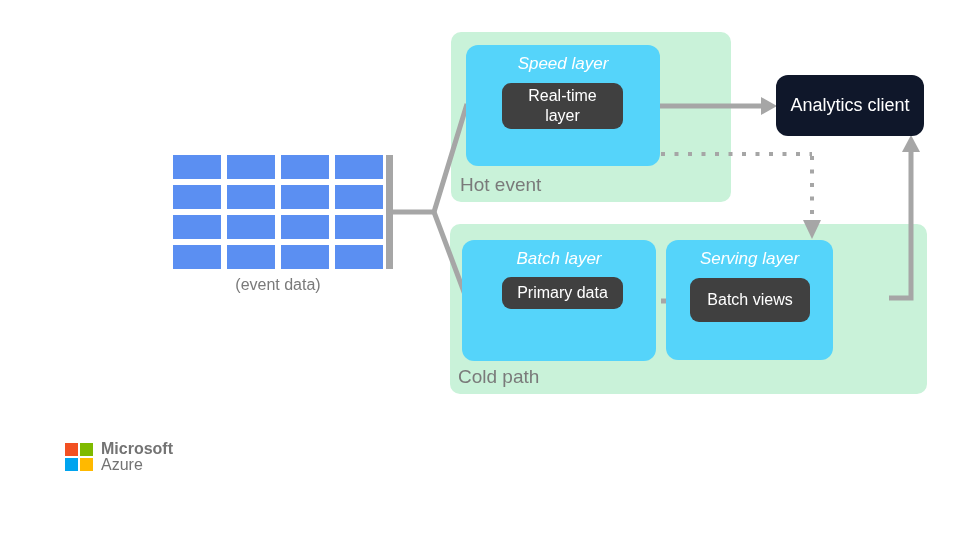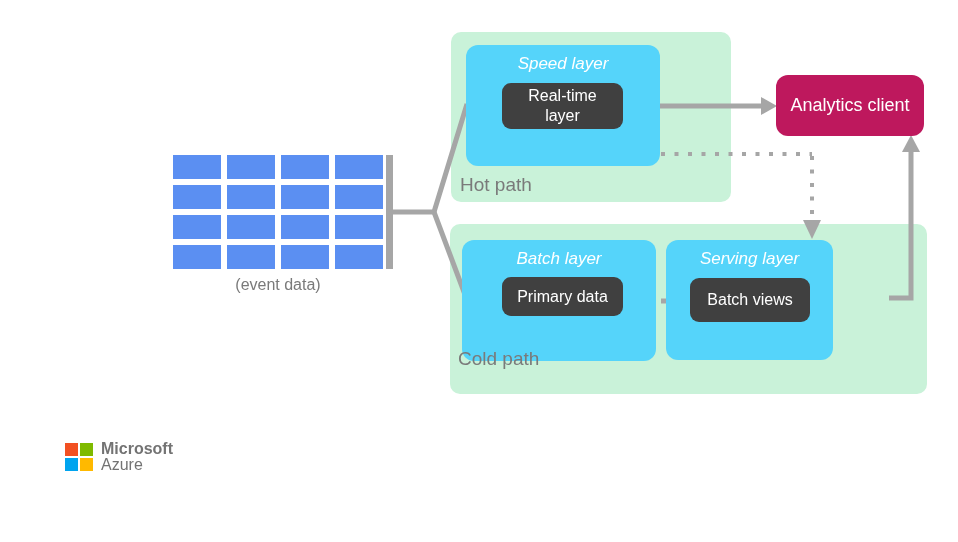--- a/index.html
+++ b/index.html
@@ -25,21 +25,21 @@
     color:#ffffff;font-size:17px;padding-top:9px;white-space:nowrap;
   }
   
   .inner-box{
     position:absolute;background:#404040;border-radius:9px;z-index:4;
     color:#ffffff;font-size:16px;line-height:20px;
     display:flex;flex-direction:column;align-items:center;justify-content:center;
     white-space:nowrap;
   }
   .client-box{
-    background:#be185d;border-radius:12px;z-index:3;color:#ffffff;font-size:18px;
+    background:#0f172a;border-radius:12px;z-index:3;color:#ffffff;font-size:18px;
     display:flex;align-items:center;justify-content:center;white-space:nowrap;
   }
   
   #log-grid{
     display:grid;grid-template-columns:repeat(4,48px);grid-template-rows:repeat(4,24px);
     gap:6px;z-index:1;
   }
   .log-cell{background:#5b8ff2;}
   #log-bar{background:#a6a6a6;z-index:1;}
   .log-label{
@@ -104,35 +104,35 @@
     <div>(event data)</div>
   </div>
 
   <div class="abs layer-box" style="left:466px;top:45px;width:194px;height:121px;">
     <div class="layer-title">Speed layer</div>
   </div>
   <div class="inner-box" style="left:502px;top:83px;width:121px;height:46px;">
     <span>Real-time</span>
     <span>layer</span>
   </div>
-  <div class="abs path-label" style="left:460px;top:174px;">Hot path</div>
+  <div class="abs path-label" style="left:460px;top:174px;">Hot event</div>
 
   <div class="abs layer-box" style="left:462px;top:240px;width:194px;height:121px;">
     <div class="layer-title">Batch layer</div>
   </div>
-  <div class="inner-box" style="left:502px;top:277px;width:121px;height:39px;">
+  <div class="inner-box" style="left:502px;top:277px;width:121px;height:32px;">
     <span>Primary data</span>
   </div>
   <div class="abs layer-box" style="left:666px;top:240px;width:167px;height:120px;">
     <div class="layer-title">Serving layer</div>
   </div>
   <div class="inner-box" style="left:690px;top:278px;width:120px;height:44px;">
     <span>Batch views</span>
   </div>
-  <div class="abs path-label" style="left:458px;top:348px;">Cold path</div>
+  <div class="abs path-label" style="left:458px;top:366px;">Cold path</div>
 
   <div class="abs client-box" style="left:776px;top:75px;width:148px;height:61px;">
     <span>Analytics client</span>
   </div>
 
   <div id="ms-logo" class="abs" style="left:65px;top:441px;">
     <div id="ms-squares">
       <div class="sq-orange"></div>
       <div class="sq-green"></div>
       <div class="sq-blue"></div>

